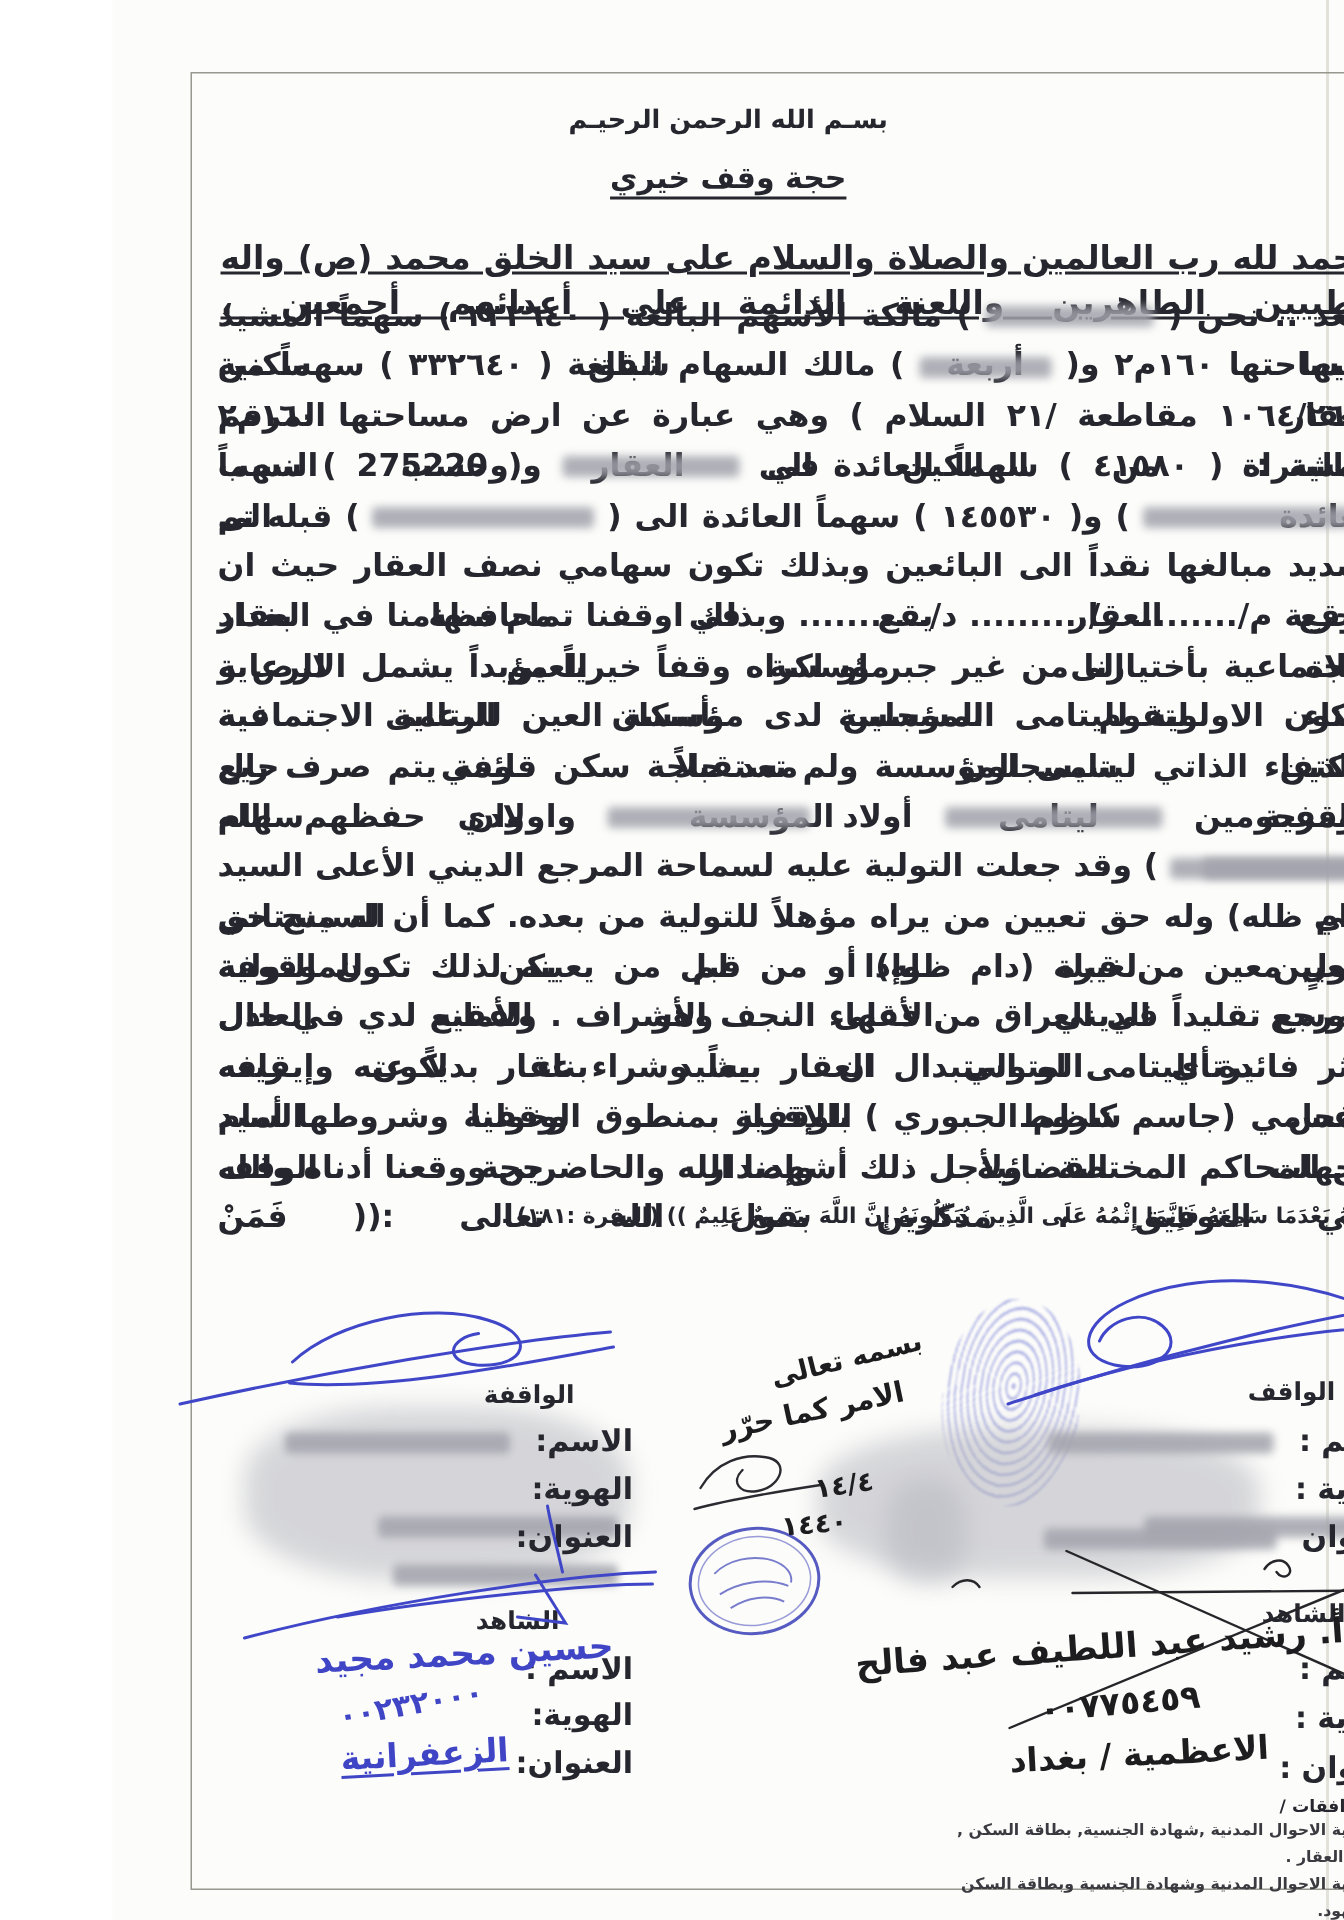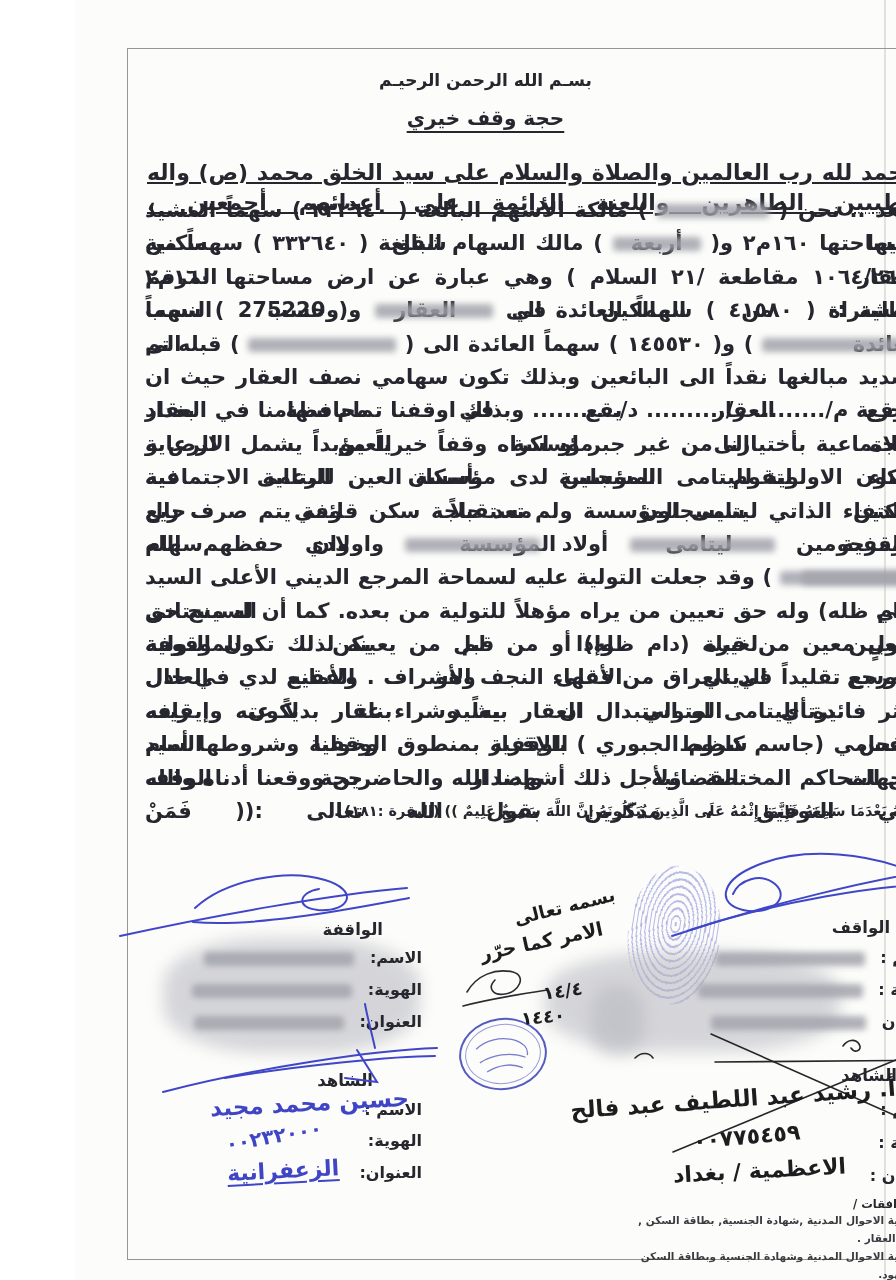--- a/index.html
+++ b/index.html
@@ -13,21 +13,21 @@
   .opening{position:absolute;top:158px;left:72px;width:773px;font-size:22px;font-weight:bold;
            text-align:justify;text-align-last:justify;line-height:30px;text-decoration:underline;}
   .deed-body{position:absolute;top:194px;left:70px;width:775px;}
   .bline{height:33.4px;line-height:33.4px;font-size:21px;font-weight:bold;
          text-align:justify;text-align-last:justify;overflow:visible;white-space:normal;}
   .bline.small{font-size:14.5px;}
   .bline.alignright{text-align-last:right;}
   .redact{display:inline-block;height:14px;background:#a2a3ac;border-radius:3px;
           filter:blur(3px);vertical-align:middle;opacity:.85;}
   .blob{position:absolute;background:#b6b7bf;filter:blur(8px);opacity:.55;border-radius:40%;z-index:2;}
-  .sigrow{position:absolute;z-index:3;text-align:right;font-size:16px;font-weight:bold;}
+  .sigrow{position:absolute;z-index:3;text-align:right;font-size:20px;font-weight:bold;}
   .sigrow .plabel{display:inline-block;}
   .sigrow .redact{margin-left:8px;margin-right:10px;}
   .seclabel{position:absolute;z-index:3;font-size:16.5px;font-weight:bold;}
   .hand{position:absolute;z-index:5;white-space:nowrap;font-weight:bold;}
   .hand.blue{color:#3f45c5;}
   .hand.black{color:#1d1d1f;}
   .fingerprint{position:absolute;left:553px;top:866px;width:92px;height:138px;z-index:1;
     border-radius:48% 52% 46% 54%;transform:rotate(9deg);opacity:.8;filter:blur(.6px);
     background:repeating-radial-gradient(ellipse at 50% 42%,rgba(88,98,205,.55) 0 1.2px,rgba(255,255,255,0) 1.2px 4.2px);}
   .stamp{position:absolute;left:384px;top:1018px;width:84px;height:68px;z-index:4;

